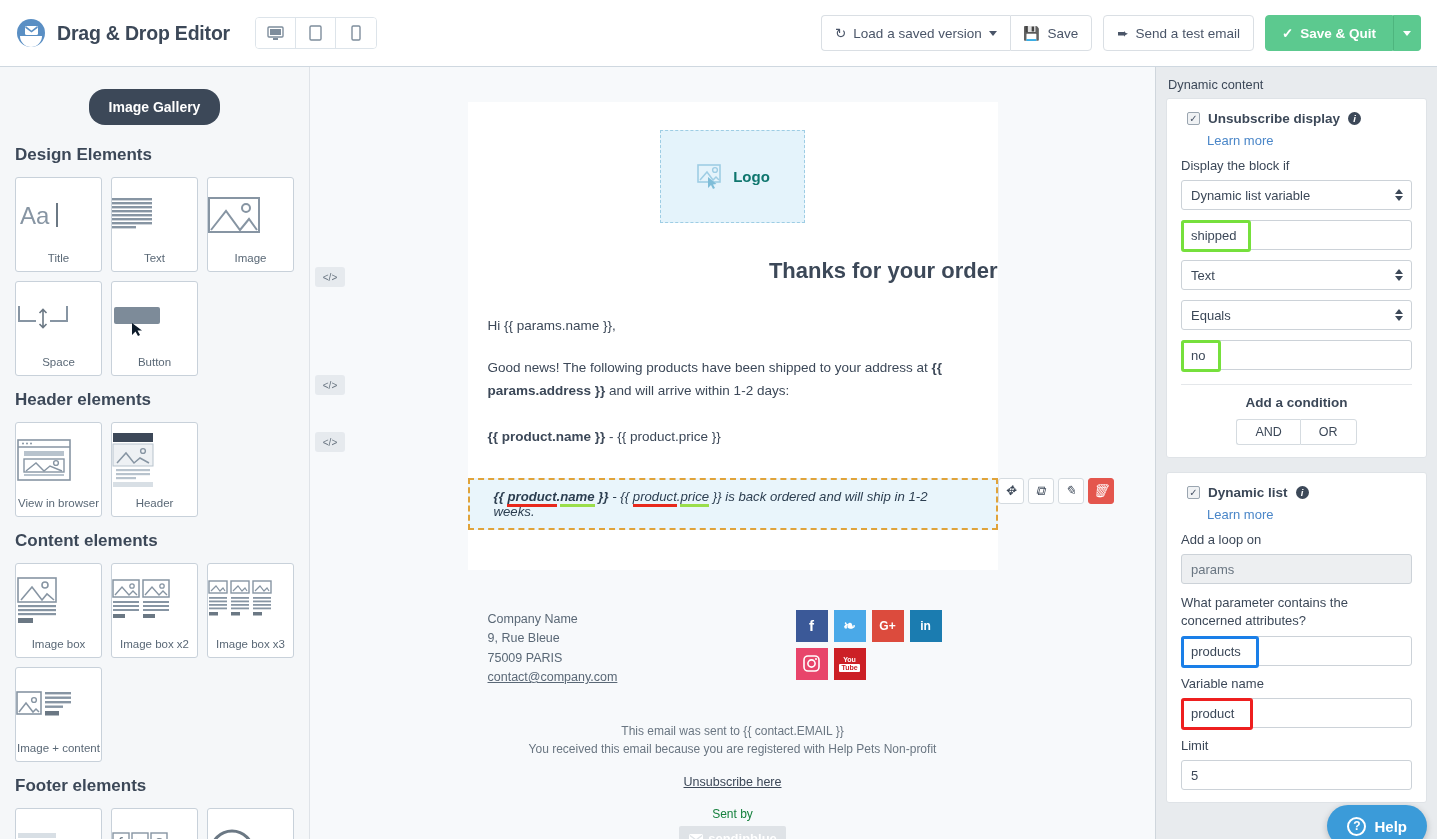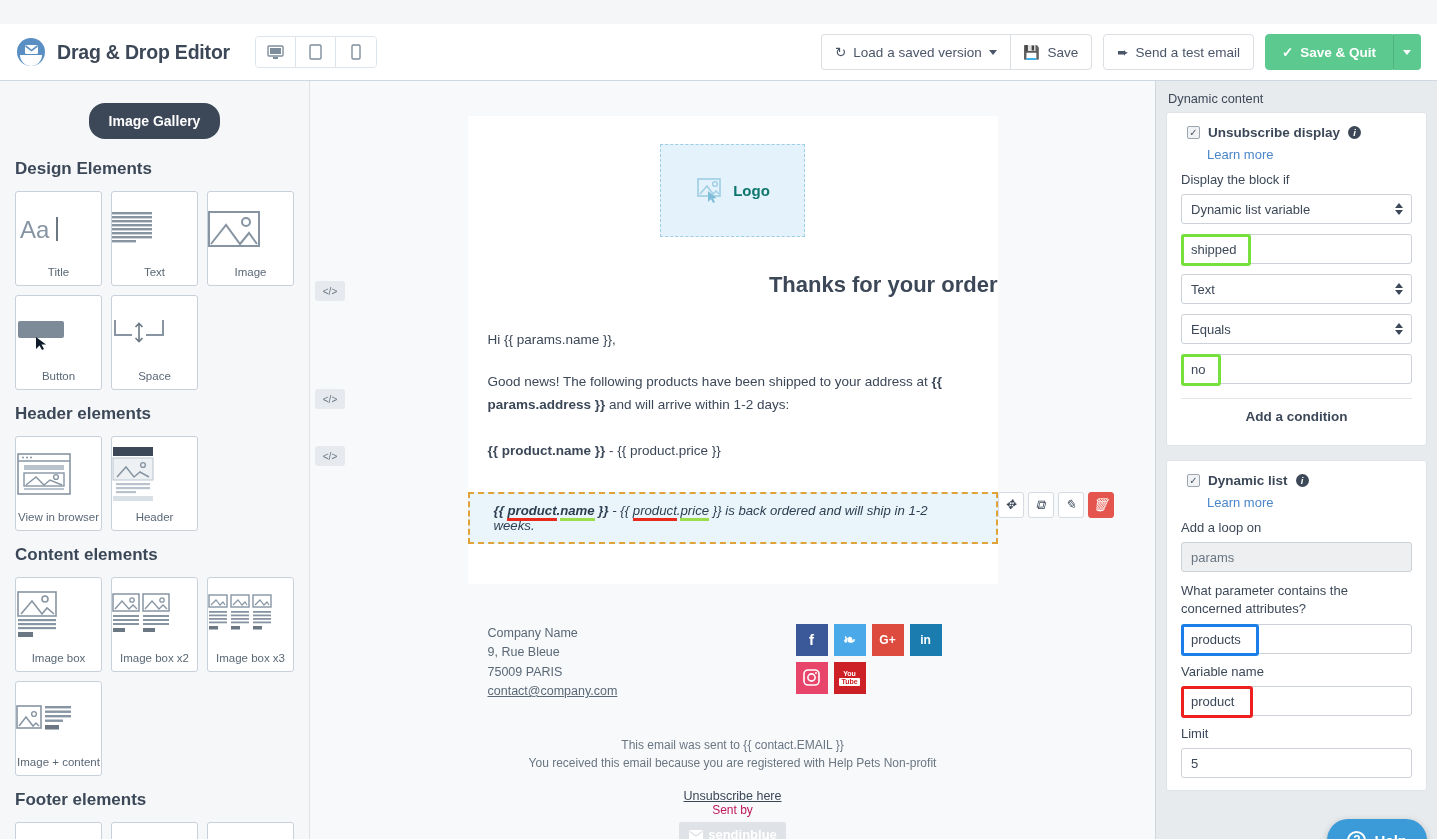--- a/index.html
+++ b/index.html
@@ -4,22 +4,22 @@
 <style>
   * { box-sizing: border-box; margin: 0; padding: 0; }
   html, body {
     width: 1437px; height: 839px;
     font-family: "Liberation Sans", sans-serif;
     background: #f4f6f8; overflow: hidden;
   }
 
   
   .topbar {
-    height: 57px; background: #ffffff; border-bottom: 1px solid #cfd8e0;
-    display: flex; align-items: center; padding: 0 16px; position: relative; margin-top: 24px;
+    height: 67px; background: #ffffff; border-bottom: 1px solid #cfd8e0;
+    display: flex; align-items: center; padding: 0 16px; position: relative;
   }
   .brand { display: flex; align-items: center; gap: 11px; }
   .logo-mark { width: 30px; height: 30px; position: relative; }
   .brand-title { font-size: 19.5px; font-weight: bold; color: #3c4858; letter-spacing: -0.2px; }
 
   .device-group { display: flex; margin-left: 25px; border: 1px solid #dde4ea; border-radius: 4px; overflow: hidden; background:#fff;}
   .device-btn {
     width: 40px; height: 30px; display: flex; align-items: center; justify-content: center;
     border-right: 1px solid #dde4ea; background: #fff; cursor: pointer;
   }
@@ -103,21 +103,21 @@
 
   .footer-area { padding: 30px 20px 0; }
   .foot-row { display: flex; justify-content: space-between; align-items: flex-start; }
   .company { font-size: 12.5px; color: #5a6876; line-height: 1.55; }
   .company a { color: #5a6876; }
   .socials { display: flex; flex-wrap: wrap; gap: 6px; width: 182px; }
   .soc { width: 32px; height: 32px; display: flex; align-items: center; justify-content: center;
          color: #fff; font-weight: bold; font-size: 15px; cursor: pointer; }
   .legal { text-align: center; font-size: 12px; color: #6a7682; margin-top: 35px; line-height: 1.5; }
   .unsub { text-align: center; margin-top: 17px; font-size: 12.5px; color: #3c4858; text-decoration: underline; cursor:pointer;}
-  .sentby { text-align: center; font-size: 12px; color: #be185d; }
+  .sentby { text-align: center; font-size: 12px; color: #15803d; margin-top: 18px; }
   .sib-badge {
     margin: 5px auto 0; width: 107px; height: 25px; background: #dfe3e7; border-radius: 2px;
     display: flex; align-items: center; justify-content: center; gap: 4px;
     color: #fff; font-weight: bold; font-size: 13px;
   }
 
   
   .right-panel {
     width: 282px; background: #e8ebee; border-left: 1px solid #cfd6dc;
     padding: 8px 10px; overflow: hidden; position: relative;
@@ -268,36 +268,36 @@
           <svg width="52" height="36" viewBox="0 0 52 36">
               <rect x="1" y="1" width="50" height="34" fill="none" stroke="#8795a3" stroke-width="2"></rect>
               <circle cx="38" cy="11" r="4" fill="none" stroke="#8795a3" stroke-width="2"></circle>
               <path d="M3 33 L18 14 L32 33 L41 22 L49 33" fill="none" stroke="#8795a3" stroke-width="2"></path>
             </svg>
         </span>
         <span class="tlabel">Image</span>
       </div>
       <div class="tile">
         <span class="glyph">
-          <svg width="54" height="36" viewBox="0 0 54 36">
-              <rect x="2" y="6" width="46" height="17" rx="2" fill="#7d8b99"></rect>
-              <path d="M20 22 L20 34 L23.5 30.5 L26 35 L28 34 L25.5 29.6 L30 29.4 Z" fill="#0d1b2a"></path>
-            </svg>
-        </span>
-        <span class="tlabel">Button</span>
-      </div>
-      <div class="tile">
-        <span class="glyph">
           <svg width="54" height="32" viewBox="0 0 54 32">
               <path d="M3 3 L3 18 L20 18" fill="none" stroke="#8795a3" stroke-width="2"></path>
               <path d="M51 3 L51 18 L34 18" fill="none" stroke="#8795a3" stroke-width="2"></path>
               <path d="M27 7 L27 24 M23.5 10 L27 6.5 L30.5 10 M23.5 21 L27 24.5 L30.5 21" fill="none" stroke="#6b7884" stroke-width="1.6"></path>
             </svg>
         </span>
         <span class="tlabel">Space</span>
+      </div>
+      <div class="tile">
+        <span class="glyph">
+          <svg width="54" height="36" viewBox="0 0 54 36">
+              <rect x="2" y="6" width="46" height="17" rx="2" fill="#7d8b99"></rect>
+              <path d="M20 22 L20 34 L23.5 30.5 L26 35 L28 34 L25.5 29.6 L30 29.4 Z" fill="#0d1b2a"></path>
+            </svg>
+        </span>
+        <span class="tlabel">Button</span>
       </div>
     </div>
 
     <div class="section-title">Header elements</div>
     <div class="tiles">
       <div class="tile">
         <span class="glyph">
           <svg width="56" height="44" viewBox="0 0 56 44">
               <rect x="2" y="2" width="52" height="40" fill="none" stroke="#8795a3" stroke-width="1.6"></rect>
               <line x1="2" y1="9" x2="54" y2="9" stroke="#8795a3" stroke-width="1.4"></line>
@@ -615,20 +615,24 @@
           </span>
       </div>
 
       <div class="ctl hl-green">
         <span>no</span>
         <span class="badge" style="width:40px"></span>
       </div>
 
       <div class="divider"></div>
       <div class="add-cond">Add a condition</div>
+      <div class="andor">
+        <div>AND</div>
+        <div>OR</div>
+      </div>
     </div>
 
     <div class="card">
       <div class="chk-row">
         <span class="chk">✓</span>
         <span class="chk-label">Dynamic list</span>
         <span class="info-i">i</span>
       </div>
       <div class="learn">Learn more</div>
 

